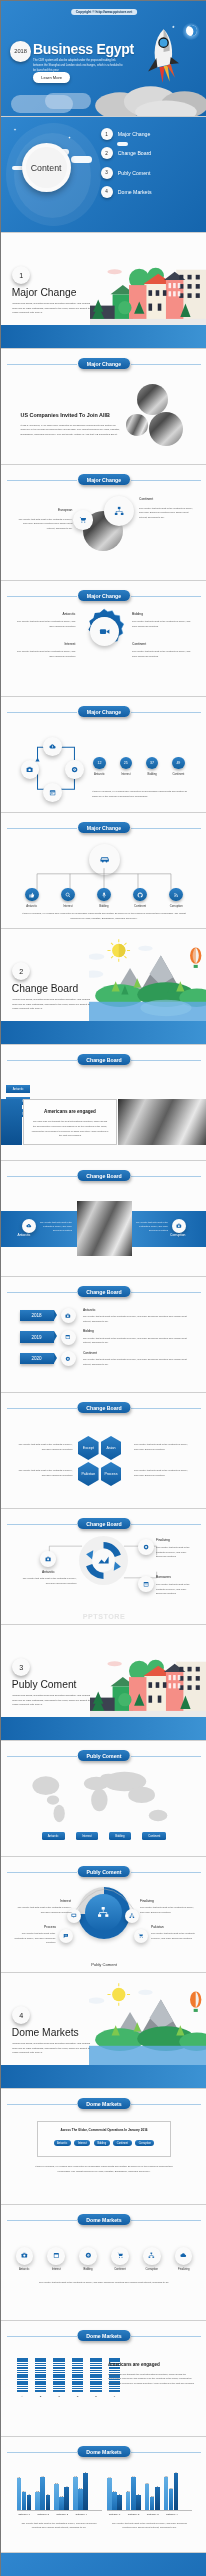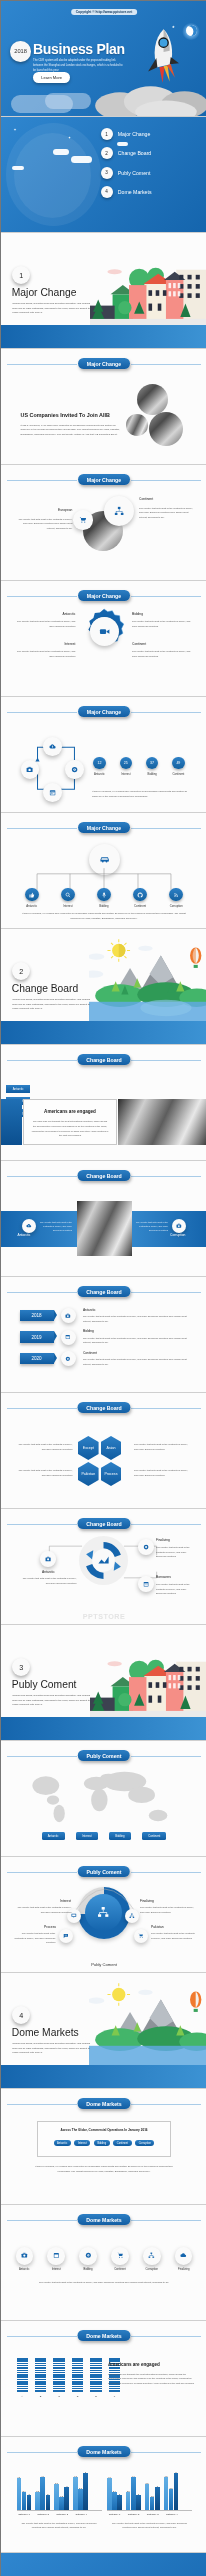--- a/index.html
+++ b/index.html
@@ -117,34 +117,35 @@
       <path d="M38 76 L50 106 L46 74Z" fill="#f2b432"></path>
       <path d="M44 74 L60 98 L52 72Z" fill="#e2552e"></path>
     </svg>
     <svg class="smoke" viewBox="0 0 230 72">
       <ellipse cx="60" cy="52" rx="48" ry="26" fill="#c9c9c9"></ellipse>
       <ellipse cx="120" cy="44" rx="52" ry="30" fill="#d9d9d9"></ellipse>
       <ellipse cx="186" cy="50" rx="46" ry="26" fill="#bdbdbd"></ellipse>
       <ellipse cx="150" cy="64" rx="60" ry="22" fill="#e2e2e2"></ellipse>
     </svg>
     <div class="cover-year">2018</div>
-    <div class="cover-title">Business Plan</div>
+    <div class="cover-title">Business Egypt</div>
     <div class="cover-sub">The CDR system will also be adapted under the proposed trading link between the Shanghai and London stock exchanges, which is scheduled to be launched this year</div>
     <div class="cover-btn">Learn More</div>
   </div>
 
   <div class="slide blue">
     <div style="position:absolute;left:5.2px;top:6.2px;width:95px;height:103px;border-radius:50%;background:rgba(255,255,255,.07)"></div>
     <div style="position:absolute;left:13.4px;top:15.5px;width:77px;height:85px;border-radius:50%;background:rgba(255,255,255,.07)"></div>
     <div class="star" style="left:12.4px;top:11.3px">✦</div>
     <div class="star" style="left:67px;top:18.5px">✦</div>
     <div class="cloud" style="left:52px;top:32px;width:15.5px;height:5.7px;opacity:.95;background:#fff"></div>
     <div class="cloud" style="left:70px;top:39px;width:20.6px;height:7.2px;opacity:.95;background:#fff"></div>
     <div class="cloud" style="left:11.3px;top:49px;width:11.3px;height:4.1px;opacity:.95;background:#fff"></div>
     <div class="cloud" style="left:116px;top:25px;width:11.3px;height:4.1px;opacity:.95;background:#fff"></div>
+    <div class="toc-circle">Content</div>
     <div class="toc-list">
       <div class="toc-item">
         <div class="toc-num">1</div>
         <div class="toc-lab">Major Change</div>
       </div>
       <div class="toc-item">
         <div class="toc-num">2</div>
         <div class="toc-lab">Change Board</div>
       </div>
       <div class="toc-item">

